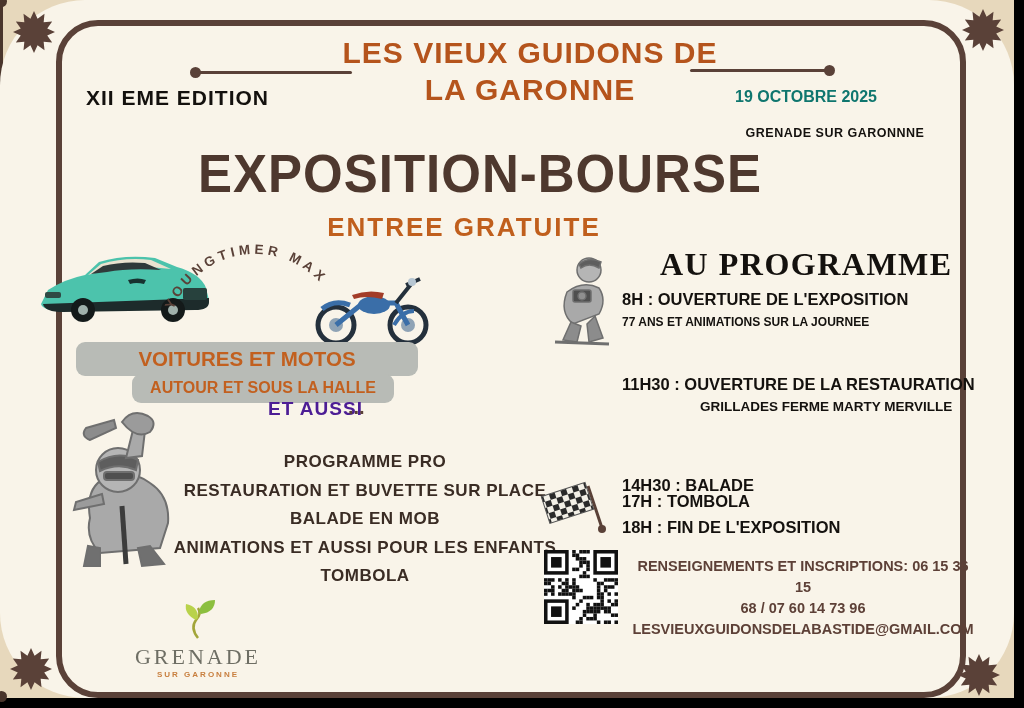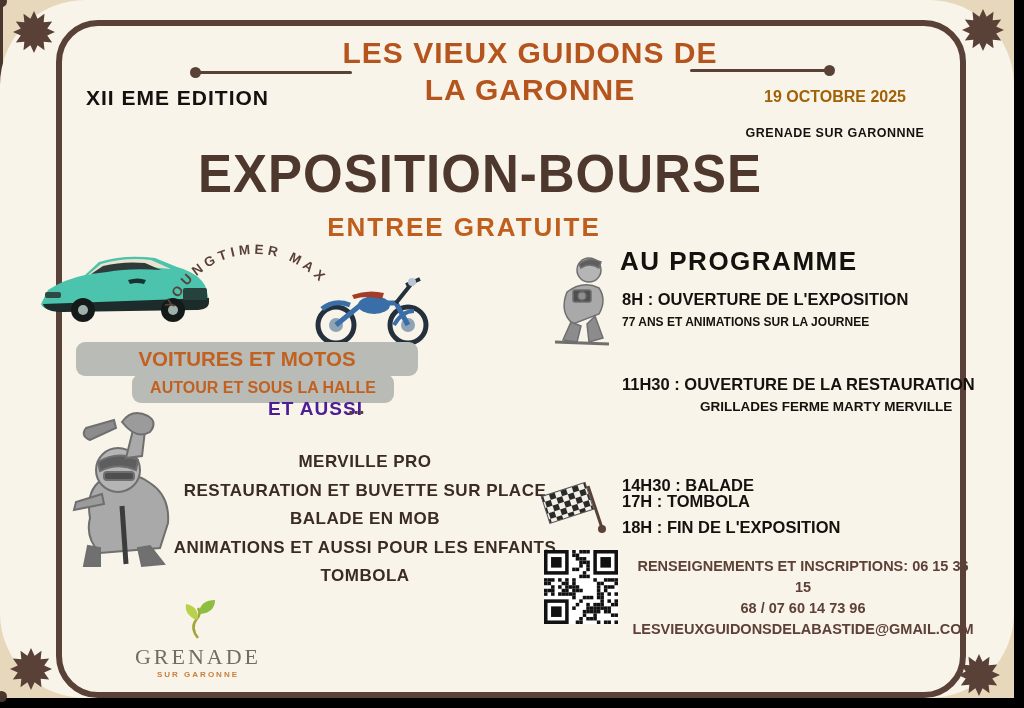--- a/index.html
+++ b/index.html
@@ -6,35 +6,35 @@
   .stage{position:relative;width:1024px;height:708px;background:#000;overflow:hidden;
          font-family:"Liberation Sans",sans-serif;}
   .page{position:absolute;left:0;top:0;width:1014px;height:698px;background:#e7d8bc;}
   .cream{position:absolute;left:0;top:0;width:1014px;height:698px;background:#f9f4e9;border-radius:85px;}
   .frame{position:absolute;left:56px;top:20px;width:898px;height:666px;border:6px solid #5a4138;border-radius:42px;}
   .corner-star{position:absolute;width:42px;height:42px;}
   .abs{position:absolute;}
   .club-title{left:330px;top:34px;width:400px;text-align:center;color:#b5541c;
     font-size:30px;font-weight:bold;letter-spacing:1px;line-height:37px;}
   .edition{left:86px;top:86px;font-size:21px;font-weight:bold;color:#14110e;letter-spacing:1px;}
-  .date{left:735px;top:88px;width:200px;text-align:center;font-size:16px;font-weight:bold;color:#a16207;}
+  .date{left:735px;top:88px;width:200px;text-align:left;font-size:16px;font-weight:bold;color:#0f766e;}
   .location{left:725px;top:126px;width:220px;text-align:center;font-size:12.5px;font-weight:bold;color:#14110e;letter-spacing:.5px;}
   .divider{position:absolute;height:3px;background:#5a4138;border-radius:2px;}
   .divider .dot{position:absolute;top:-4px;width:11px;height:11px;border-radius:50%;background:#5a4138;}
   .event-title{left:160px;top:144px;width:640px;text-align:center;color:#4e382e;
     font-size:51px;font-weight:bold;letter-spacing:1px;transform:scaleY(1.06);}
   .entree{left:144px;top:212px;width:640px;text-align:center;color:#c05f1d;font-size:26px;font-weight:bold;letter-spacing:2px;}
   .pill{position:absolute;background:#b8bbb6;border-radius:9px;text-align:center;}
   .pill1{left:76px;top:342px;width:342px;height:34px;line-height:34px;color:#c2601f;font-size:20.5px;font-weight:bold;}
   .pill2{left:132px;top:374px;width:262px;height:29px;line-height:27px;color:#c2601f;font-size:16px;font-weight:bold;}
   .etaussi{left:268px;top:398px;color:#4c1d95;font-size:19px;font-weight:bold;letter-spacing:1px;}
   .dots{left:348px;top:396px;color:#5a4138;font-size:20px;font-weight:bold;}
   .features{left:165px;top:448px;width:400px;text-align:center;color:#3a2c24;font-weight:bold;
     font-size:17px;line-height:28.5px;letter-spacing:.5px;}
-  .prog-head{left:620px;top:246px;font-size:26px;font-weight:bold;color:#14110e;letter-spacing:1.5px;}
+  .prog-head{left:660px;top:246px;font-size:32px;font-weight:bold;color:#14110e;letter-spacing:1.5px;font-family:Liberation Serif, serif;}
   .timeline{left:609px;top:300px;width:3px;height:228px;background:#4a362c;}
   .timeline .tdot{position:absolute;left:-4px;width:11px;height:11px;border-radius:50%;background:#4a362c;}
   .prog-item{color:#14110e;font-weight:bold;}
   .t1{left:622px;top:290px;font-size:16.5px;}
   .t1d{left:622px;top:313px;font-size:12px;line-height:19px;width:330px;}
   .t2{left:622px;top:375px;font-size:16.5px;}
   .t2d{left:700px;top:399px;font-size:13.5px;}
   .t3{left:622px;top:447px;font-size:16.5px;margin-top:29px;}
   .t4{left:622px;top:492px;font-size:16.5px;}
   .t5{left:622px;top:518px;font-size:16.5px;}
@@ -136,21 +136,21 @@
         <path d="M92,24 q10,-14 26,-6 q10,6 2,16 q-14,8 -28,-10 Z" fill="#9b9b9b"></path>
         <path d="M56,30 L84,22 L86,30 L60,42 Q50,38 56,30 Z" fill="#8c8c8c"></path>
         <path d="M70,150 L70,168 L54,168 L58,148 Z" fill="#707070"></path>
         <path d="M120,148 L134,166 L112,168 L108,150 Z" fill="#707070"></path>
         <path d="M92,108 L96,166" stroke="#3c3c3c" stroke-width="5" fill="none"></path>
         <path d="M72,96 L46,104 L44,112 L74,106 Z" fill="#9b9b9b"></path>
       </g>
     </svg>
 
     <div class="abs features">
-      <div>MERVILLE PRO</div>
+      <div>PROGRAMME PRO</div>
       <div>RESTAURATION ET BUVETTE SUR PLACE</div>
       <div>BALADE EN MOB</div>
       <div>ANIMATIONS ET AUSSI POUR LES ENFANTS</div>
       <div>TOMBOLA</div>
     </div>
 
     <svg class="abs" style="left:543px;top:252px" width="78" height="100" viewBox="0 0 78 100">
       <g stroke="#6f6f6f" stroke-width="1.5" fill="#a9a9a9">
         <circle cx="46" cy="18" r="12" fill="#b5b5b5"></circle>
         <path d="M36,12 Q46,4 58,10 L56,16 Q46,10 38,16 Z" fill="#5e5e5e"></path>

